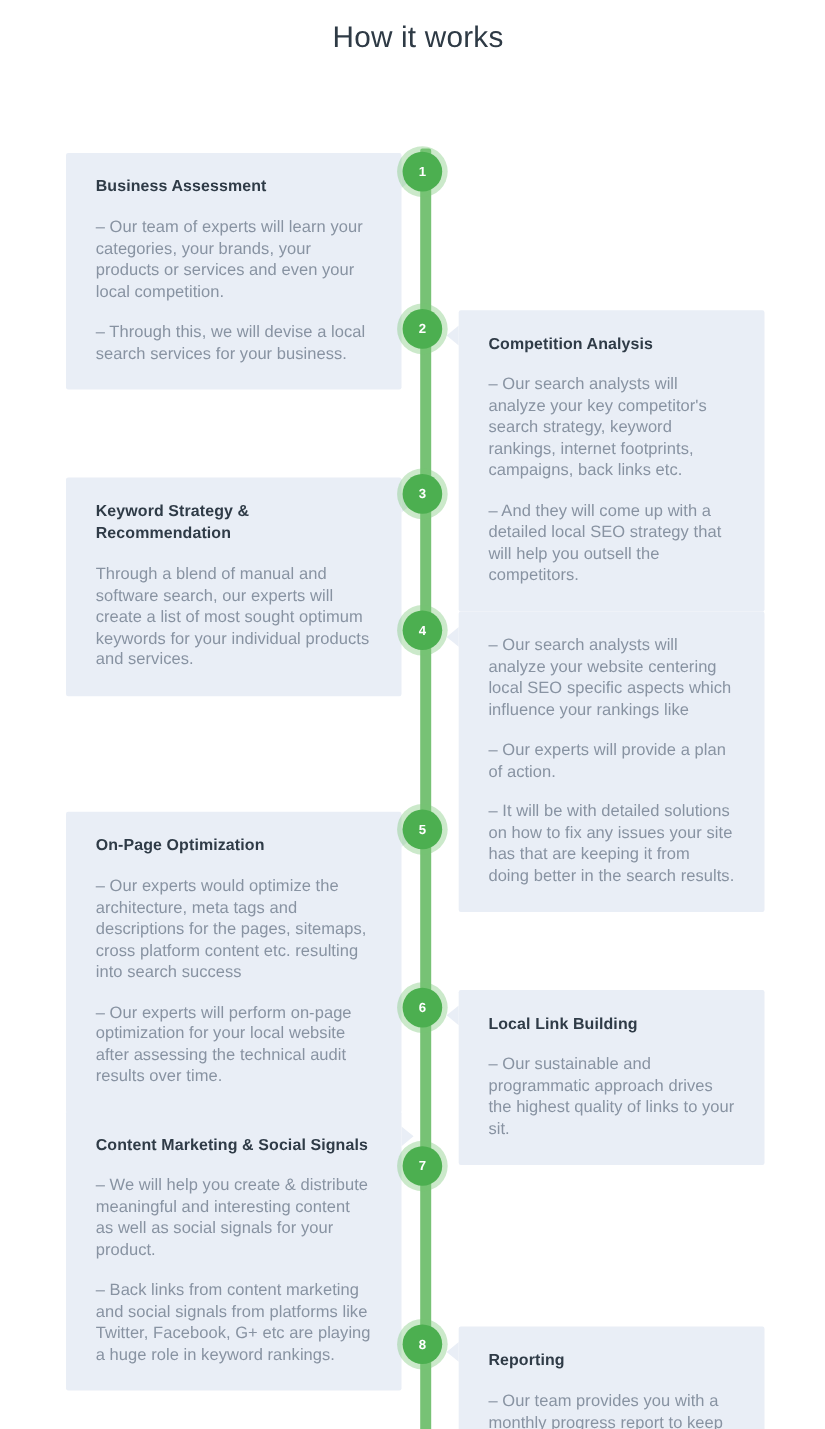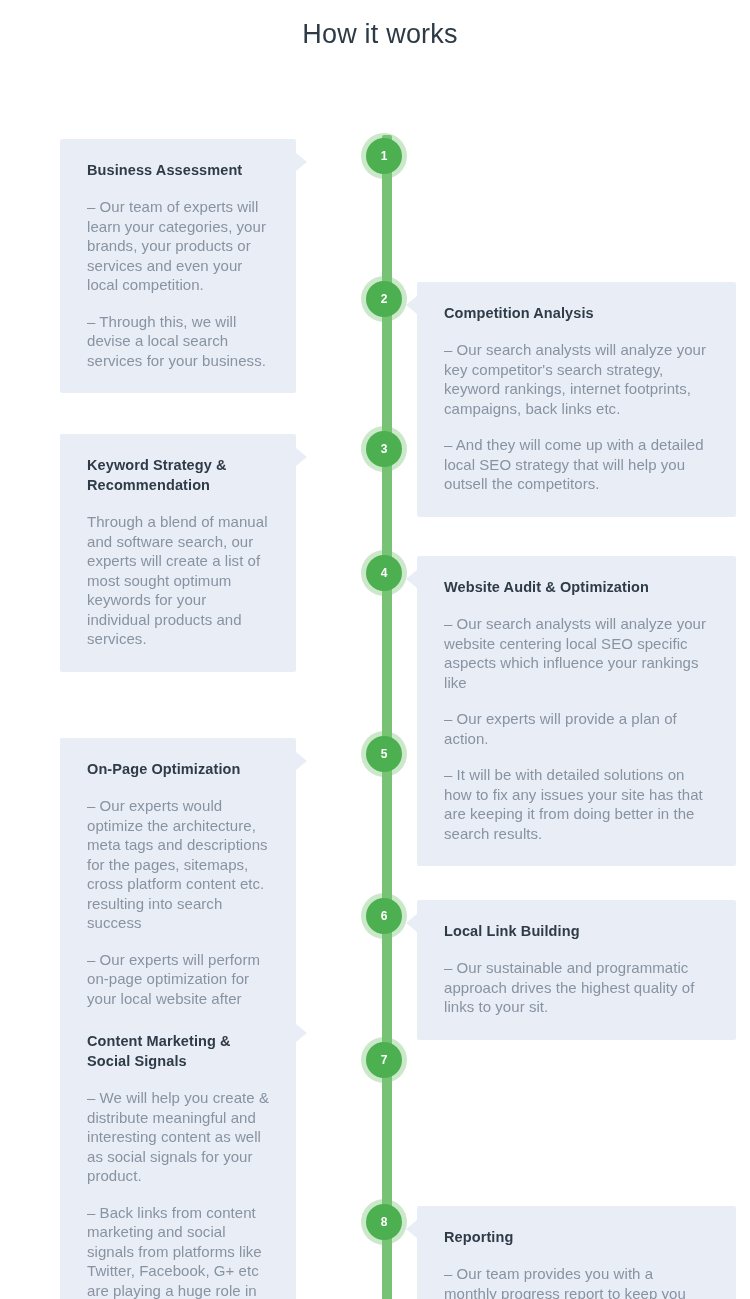--- a/index.html
+++ b/index.html
@@ -70,22 +70,22 @@
   }
 
   
   .card {
     position: absolute;
     background: #e9eef6;
     padding: 16px 22px 18px 22px;
     border-radius: 2px;
   }
 
-  .card.left  { left: 50px;  width: 236px; }
-  .card.right { left: 407px; width: 319px; }
+  .card.left  { left: 50px;  width: 305px; }
+  .card.right { left: 407px; width: 278px; }
 
   
   .card.left::after {
     content: "";
     position: absolute;
     right: -11px;
     top: 14px;
     width: 0; height: 0;
     border-top: 9px solid transparent;
     border-bottom: 9px solid transparent;
@@ -155,21 +155,20 @@
         <div class="card left" style="top: 367px;">
           <div class="card-title">Keyword Strategy &amp; Recommendation</div>
           <p class="card-para">Through a blend of manual and software search, our experts will create a list of most sought optimum keywords for your individual products and services.</p>
         </div>
       </div>
       <div class="tl-item">
         <div class="marker" style="top: 488px;">
           <span class="marker-num">4</span>
         </div>
         <div class="card right" style="top: 489px;">
-          <div class="card-title">Website Audit &amp; Optimization</div>
           <p class="card-para">– Our search analysts will analyze your website centering local SEO specific aspects which influence your rankings like</p>
           <p class="card-para">– Our experts will provide a plan of action.</p>
           <p class="card-para">– It will be with detailed solutions on how to fix any issues your site has that are keeping it from doing better in the search results.</p>
         </div>
       </div>
       <div class="tl-item">
         <div class="marker" style="top: 669px;">
           <span class="marker-num">5</span>
         </div>
         <div class="card left" style="top: 671px;">

